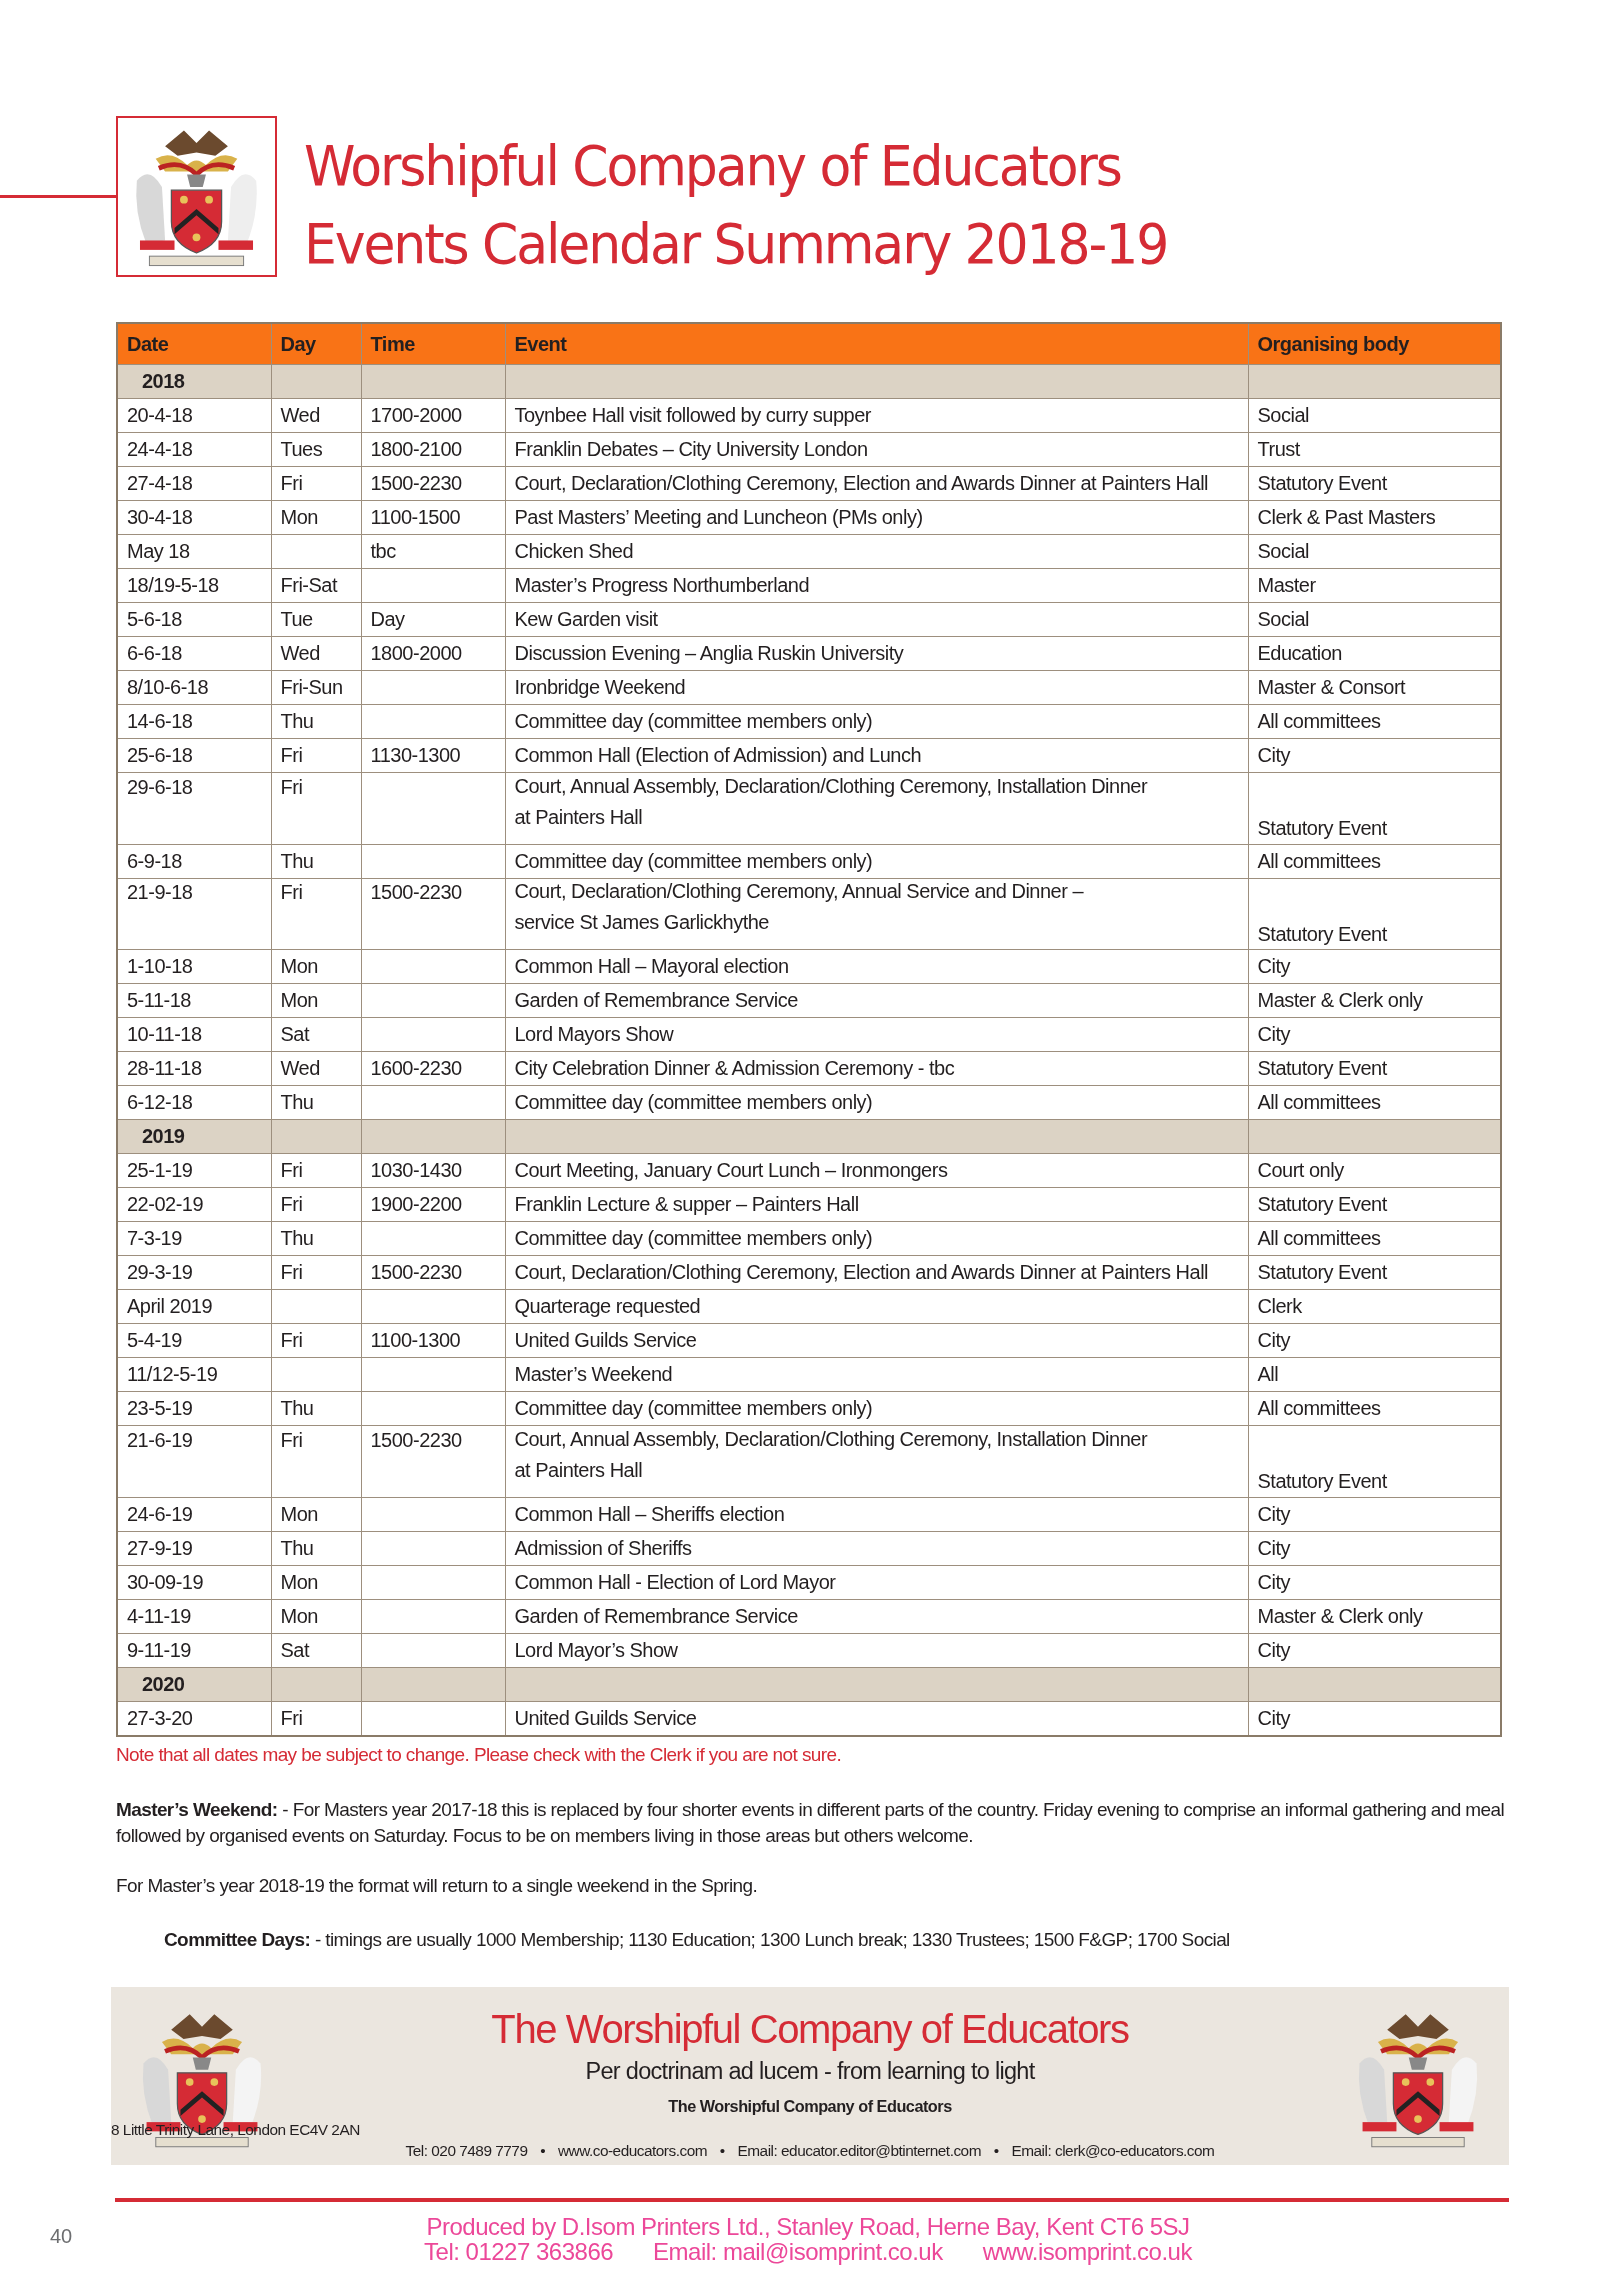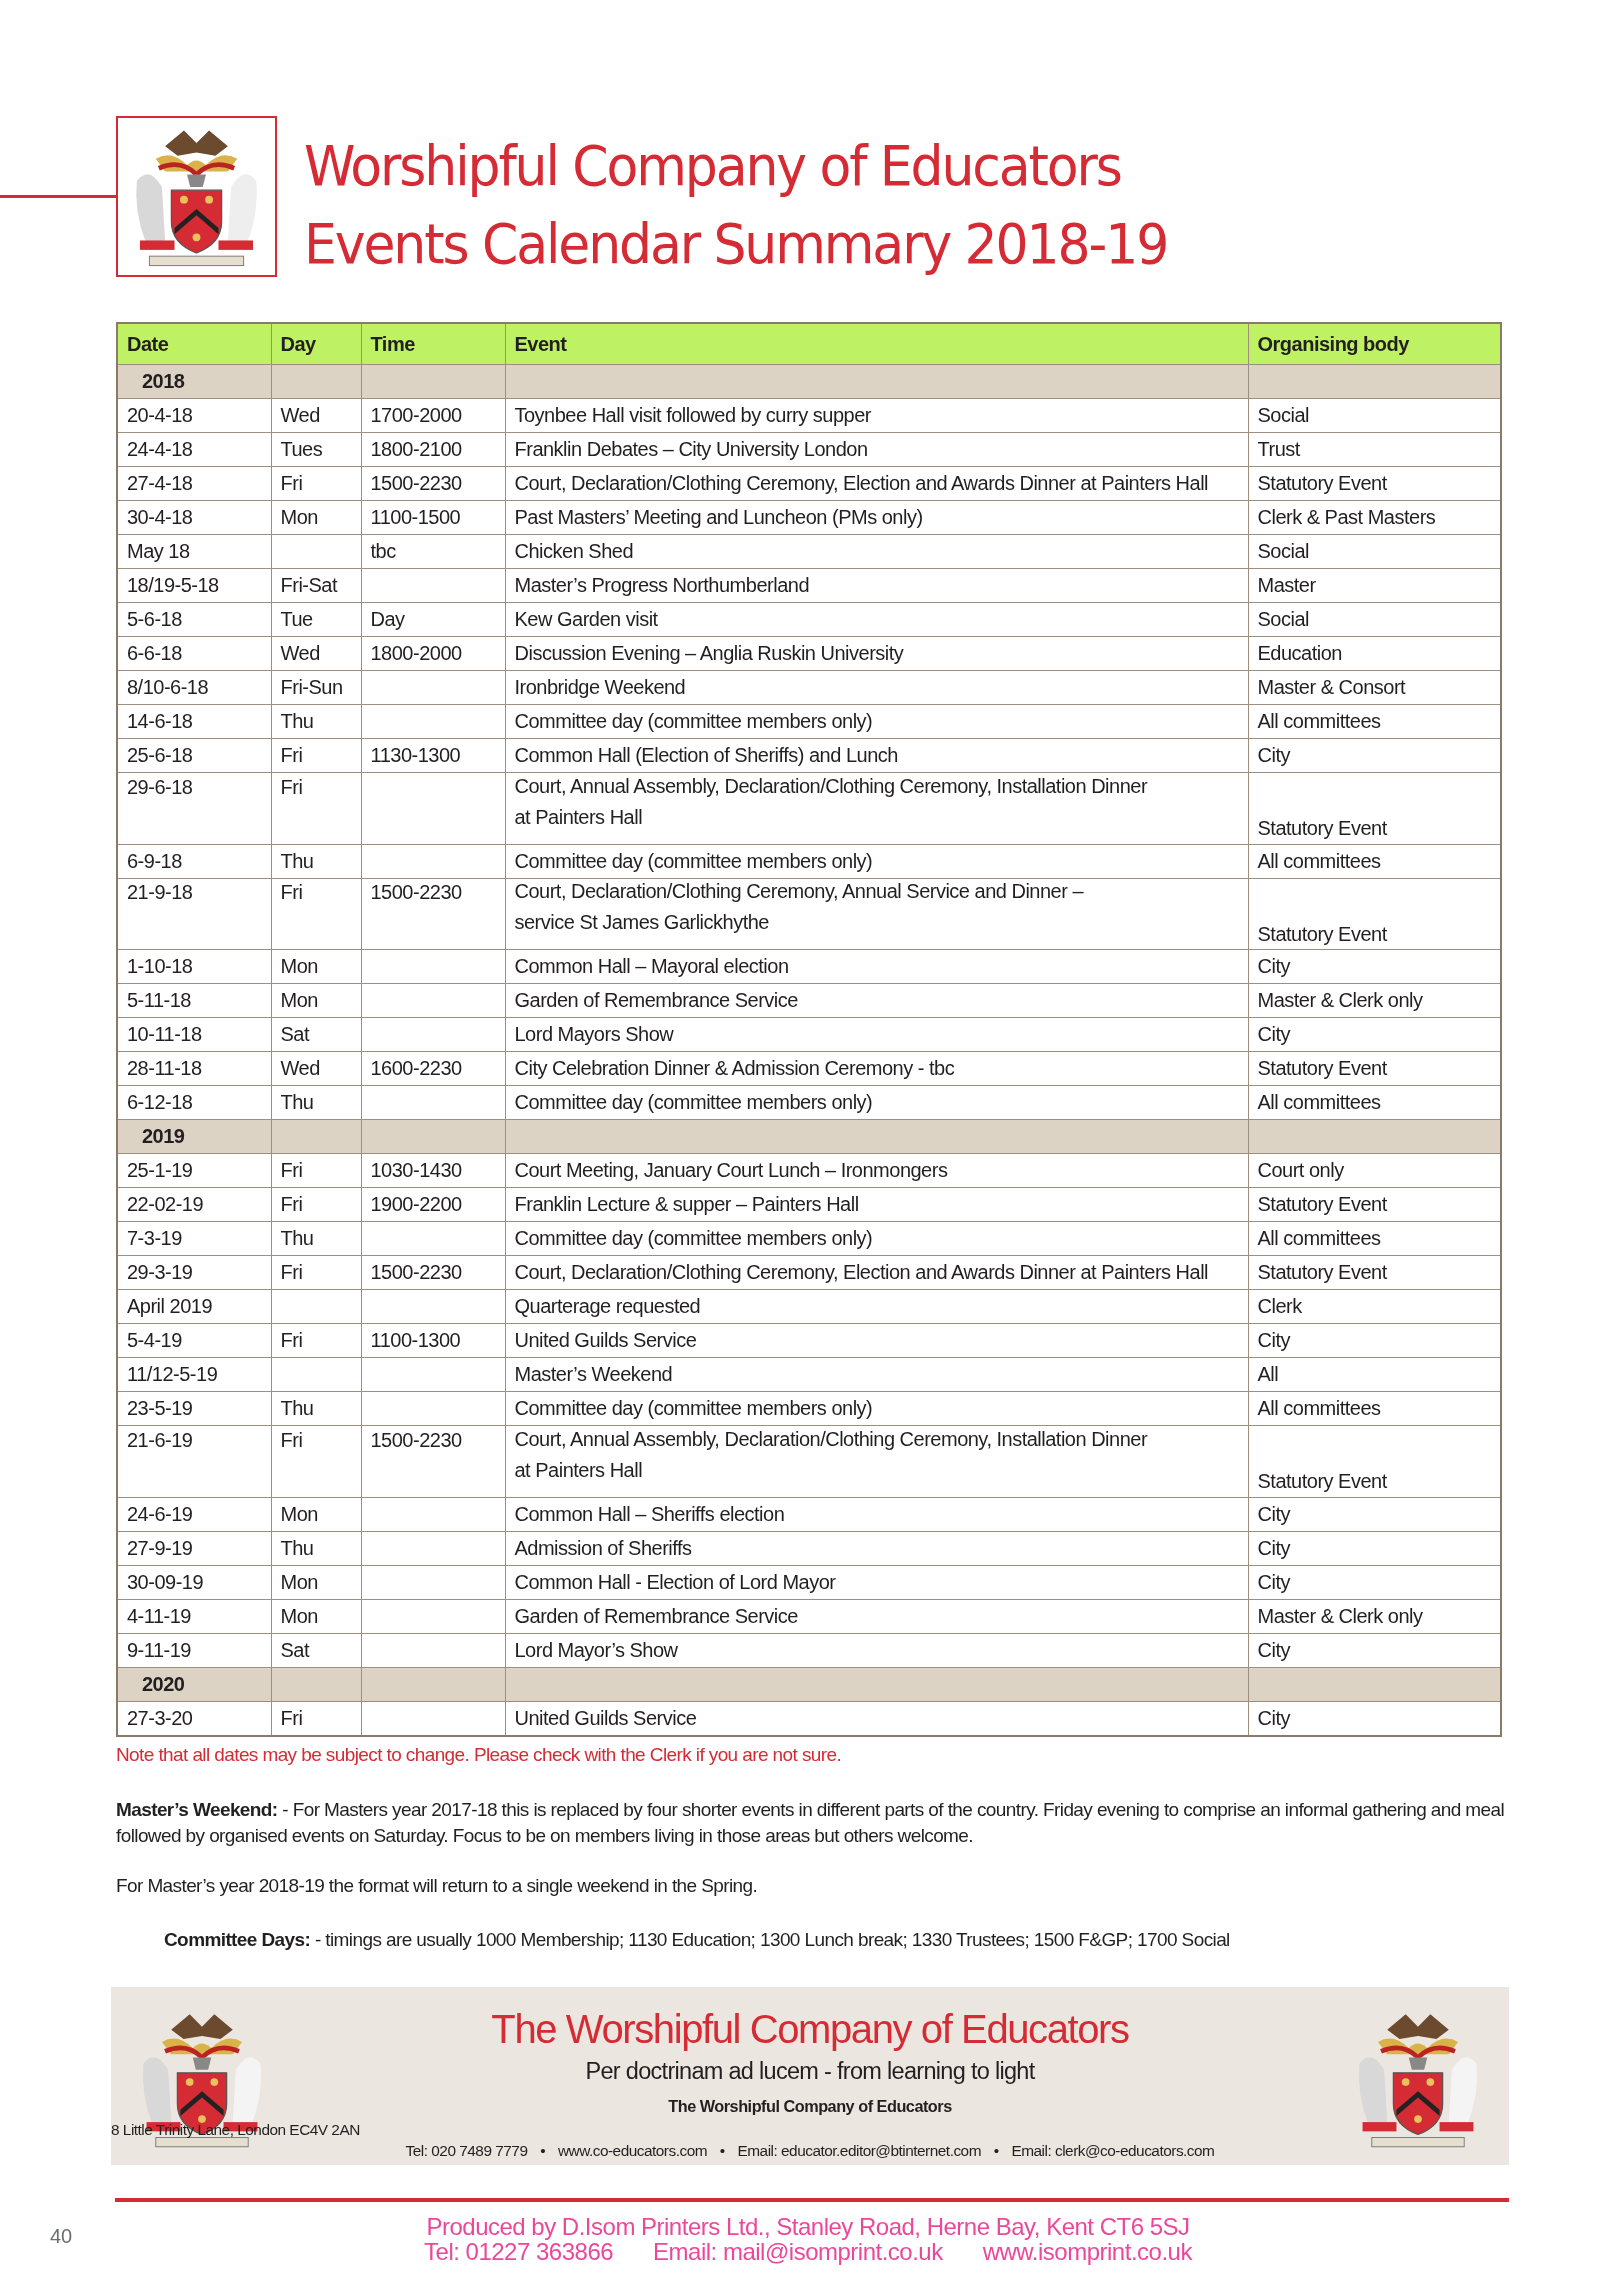--- a/index.html
+++ b/index.html
@@ -13,21 +13,21 @@
   .logo-box svg, .crest svg { width:100%; height:100%; display:block; }
   .title { left:304px; top:127px; color:#d52b35; font-family:"DejaVu Sans", sans-serif;
            font-weight:normal; font-size:56px; line-height:78px; letter-spacing:-2.3px; transform:scaleX(0.93); transform-origin:left top; }
   .title div { white-space:nowrap; }
 
   
   .tbl { left:116px; top:322px; width:1384px; border-collapse:collapse; table-layout:fixed;
          border:2.7px solid #8a7b68; font-size:20px; }
   .tbl td, .tbl th { border:1.4px solid #9d8f7e; padding:0 9px; height:33px; vertical-align:middle;
          font-weight:normal; text-align:left; white-space:nowrap; overflow:hidden; letter-spacing:-0.5px; }
-  .tbl th { background:#bef264; font-weight:bold; height:40px; }
+  .tbl th { background:#f97316; font-weight:bold; height:40px; }
   .tbl tr.year td { background:#dcd3c5; font-weight:bold;padding-left:24px; }
   .tbl tr.two td { height:67px; vertical-align:top; padding-top:2.7px; }
   .tbl tr.two td .l2 { display:block; margin-top:11px; }
   .tbl tr.two td.org { vertical-align:bottom; padding-bottom:3.6px; padding-top:0; }
   .tbl tr.two td.ev { white-space:normal; line-height:20px;margin-top:27px; }
 
   
   .note-red { left:116px; top:1744px; color:#d52b35; font-size:19px; letter-spacing:-0.6px; }
   .para { left:116px; width:1393px; font-size:19px; line-height:26px; letter-spacing:-0.6px; }
   .para b { font-weight:bold; }
@@ -168,21 +168,21 @@
         <td>14-6-18</td>
         <td>Thu</td>
         <td></td>
         <td>Committee day (committee members only)</td>
         <td class="org">All committees</td>
       </tr>
       <tr>
         <td>25-6-18</td>
         <td>Fri</td>
         <td>1130-1300</td>
-        <td>Common Hall (Election of Sheriffs) and Lunch</td>
+        <td>Common Hall (Election of Admission) and Lunch</td>
         <td class="org">City</td>
       </tr>
       <tr class="two">
         <td>29-6-18</td>
         <td>Fri</td>
         <td></td>
         <td class="ev"><span>Court, Annual Assembly, Declaration/Clothing Ceremony, Installation Dinner</span><span class="l2">at Painters Hall</span></td>
         <td class="org">Statutory Event</td>
       </tr>
       <tr>

